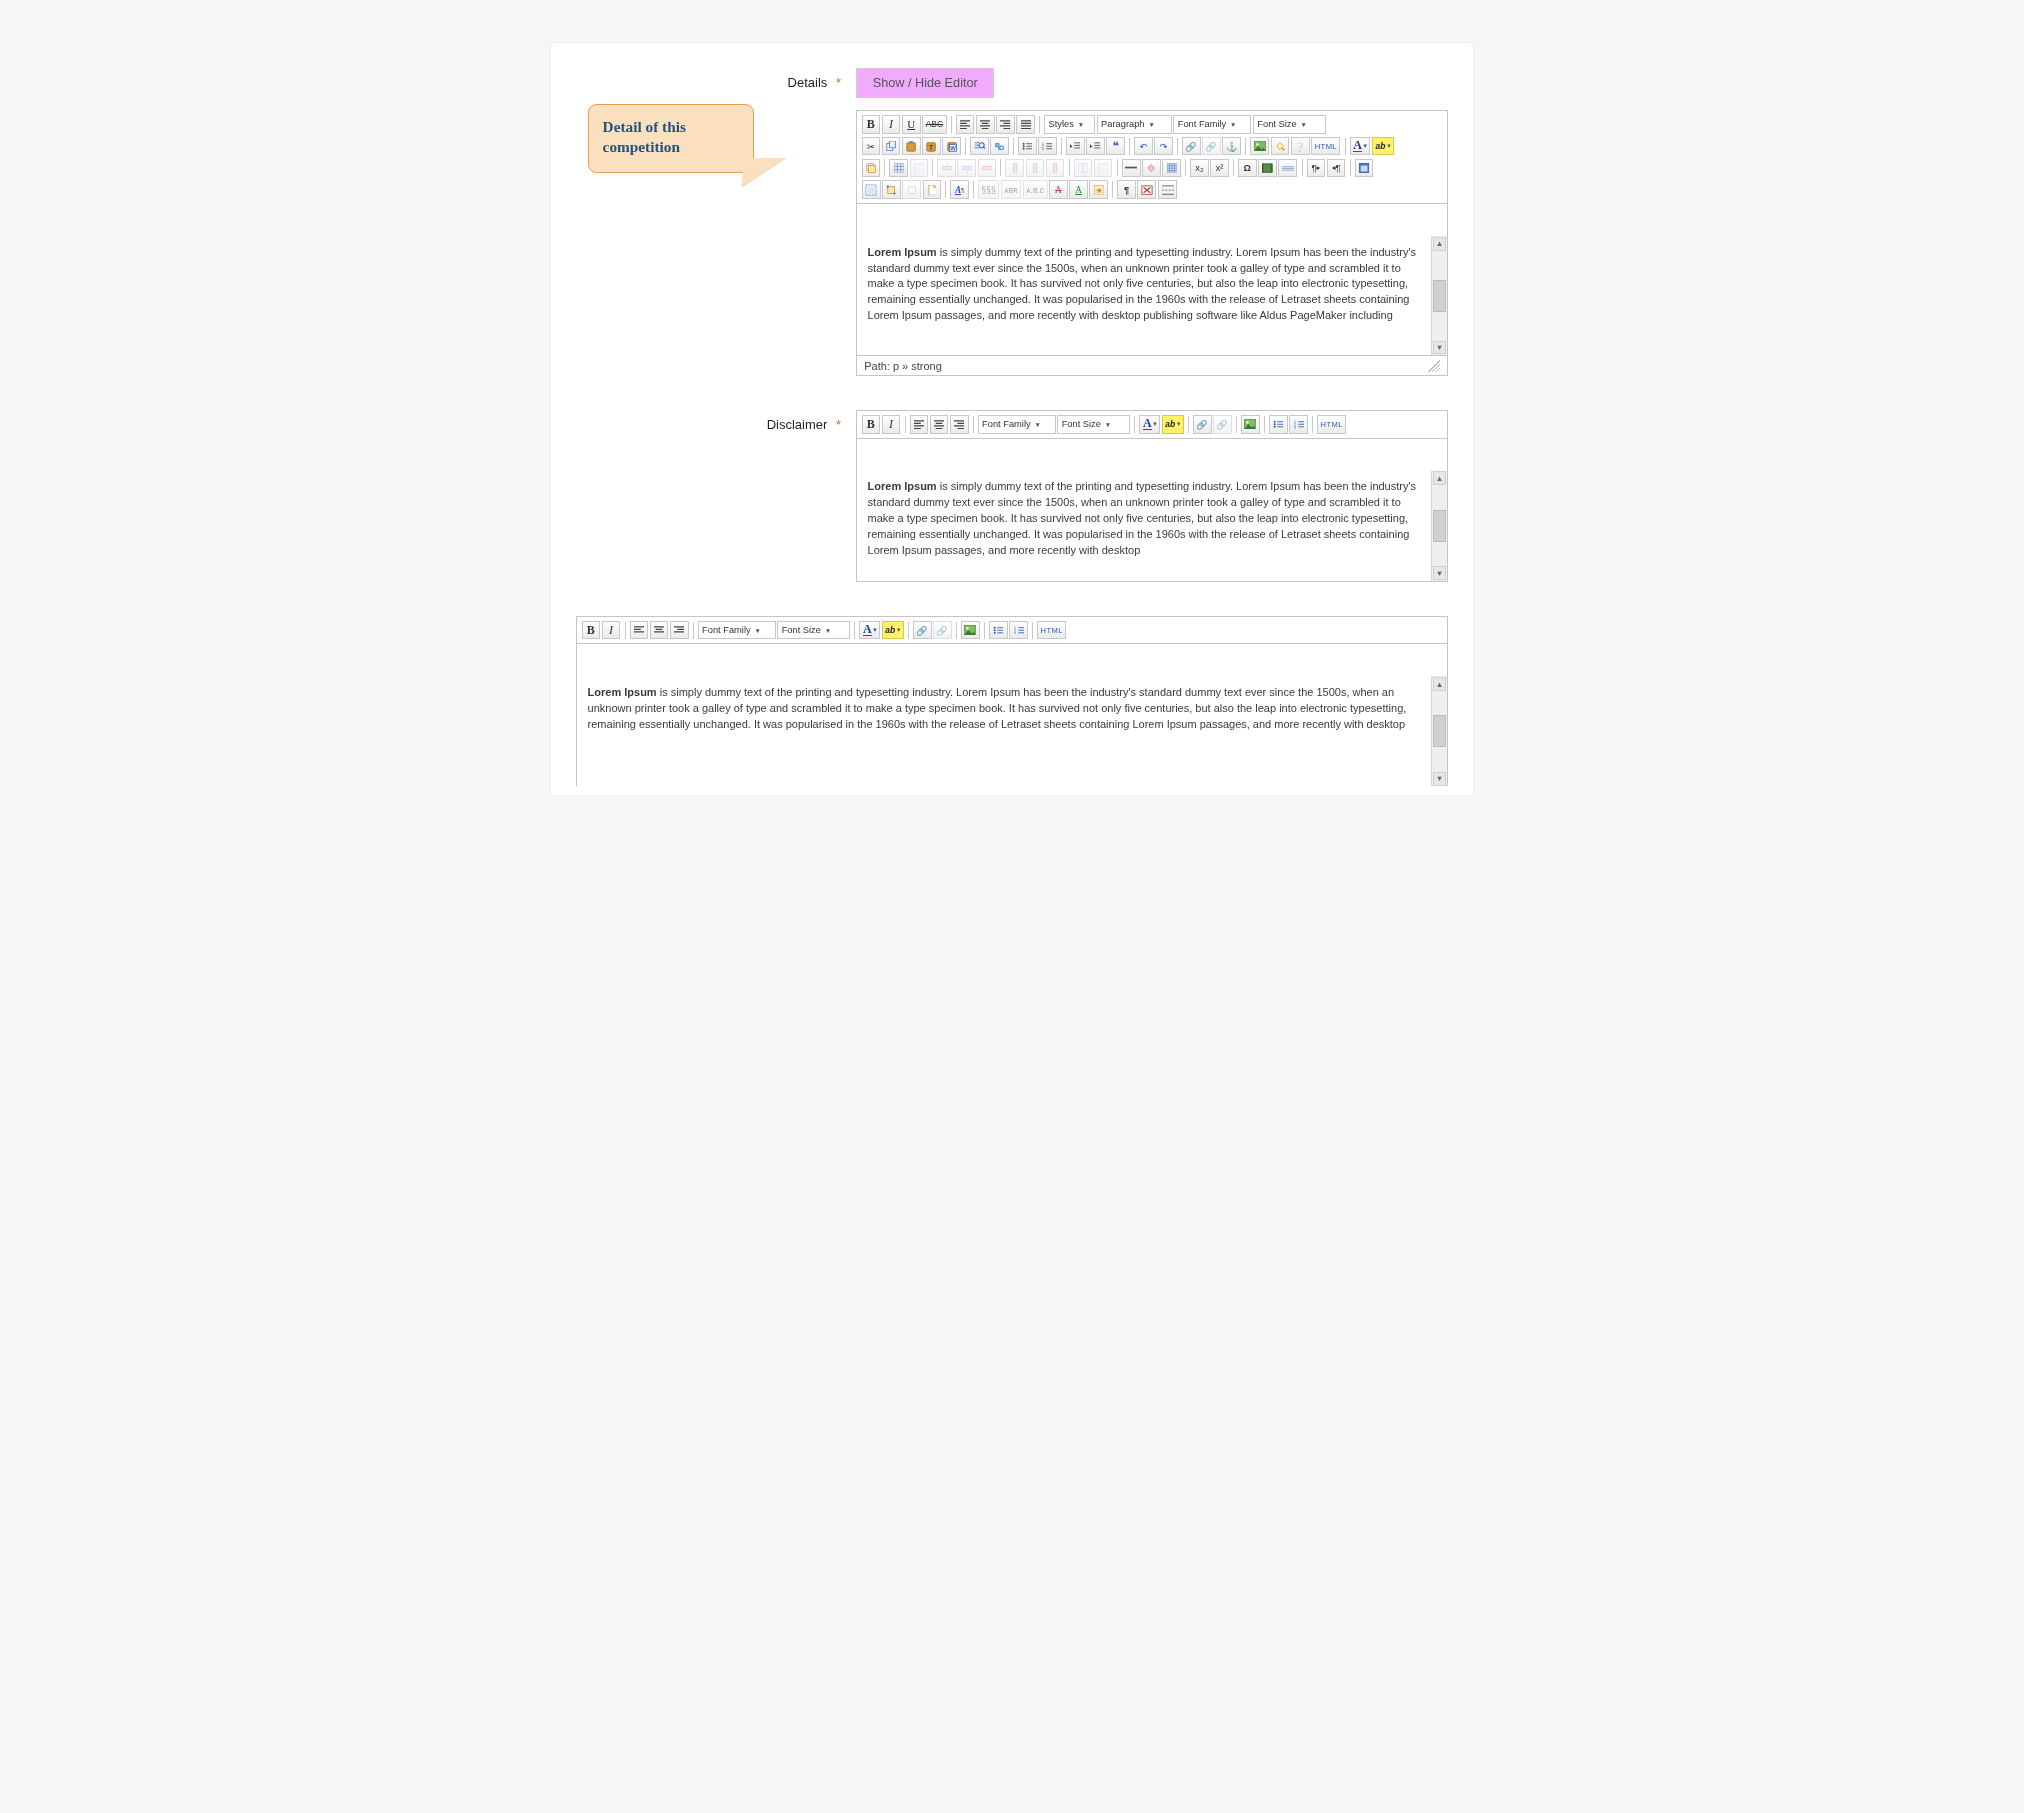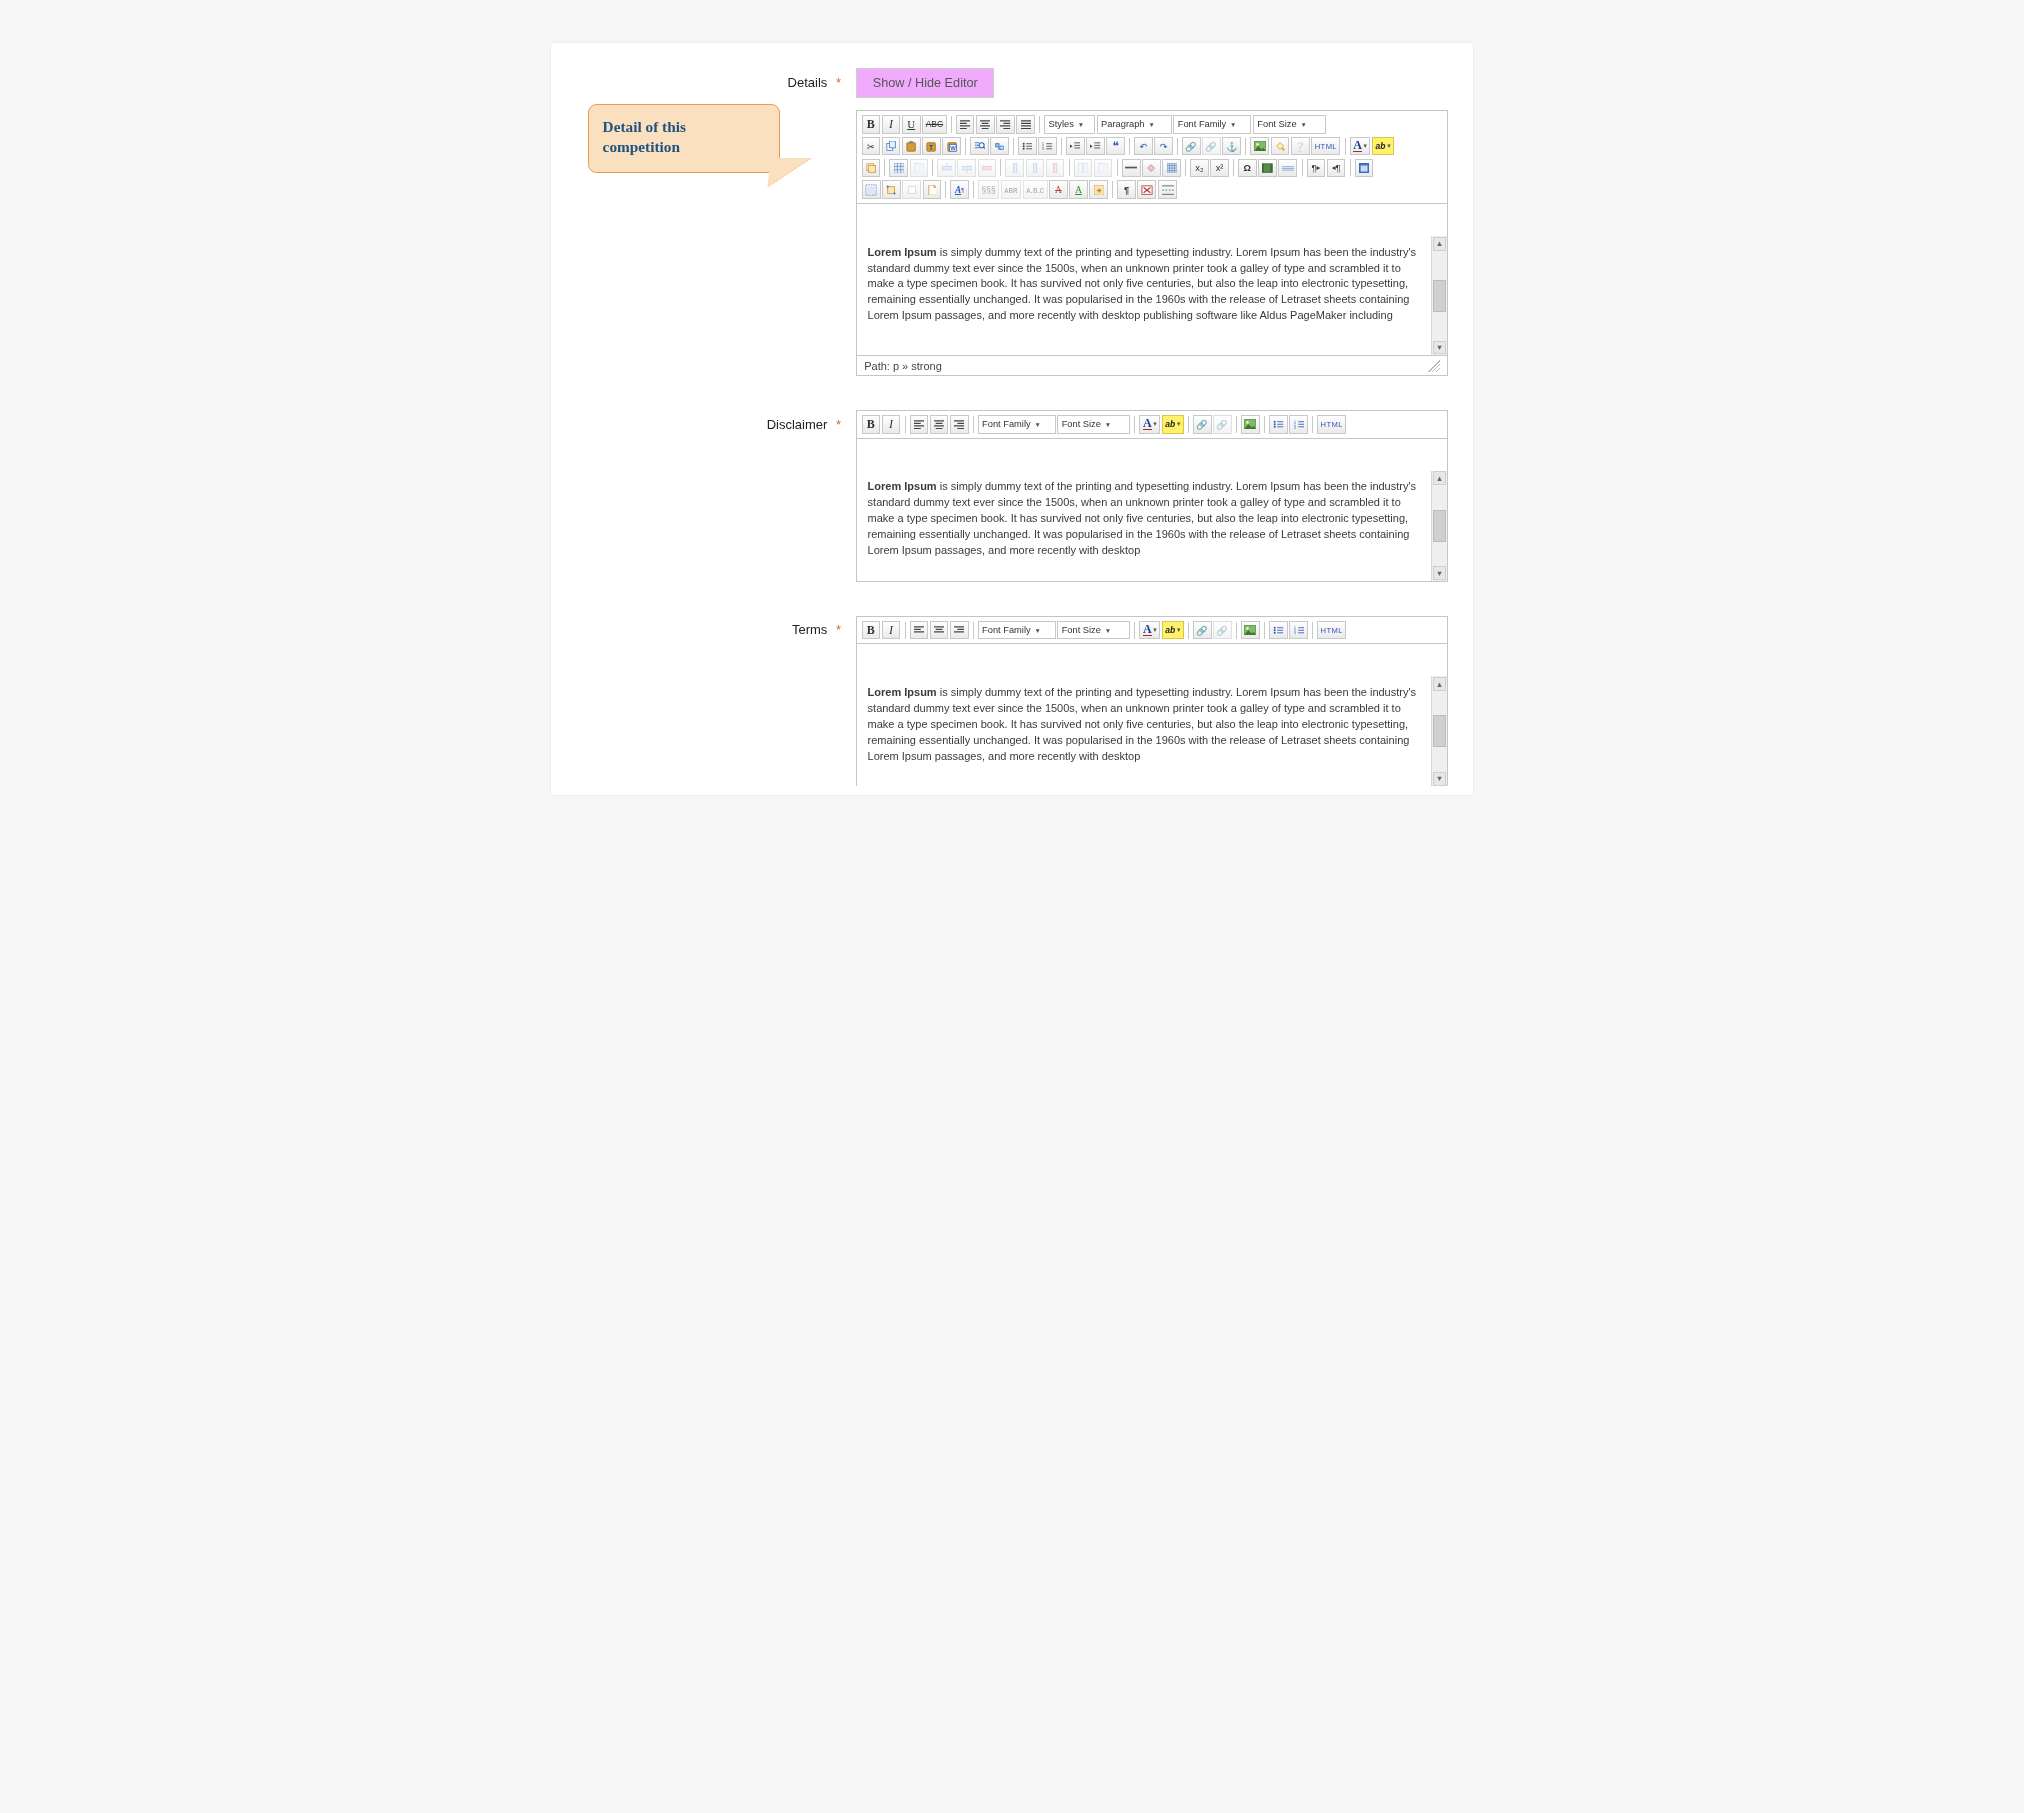--- a/index.html
+++ b/index.html
@@ -106,21 +106,21 @@
     display:flex; justify-content:space-between; align-items:center;gap:43px;
   }
   .resize {
     width:12px; height:12px;
     background:
       linear-gradient(135deg, transparent 50%, #bbb 50%, #bbb 55%, transparent 55%, transparent 65%, #bbb 65%, #bbb 70%, transparent 70%, transparent 80%, #bbb 80%, #bbb 85%, transparent 85%);
   }
   .callout {
     position:absolute;
     left:37px; top:61px;
-    width:192px;
+    width:166px;
     background:#fbe0c0;
     border:0.8px solid #e89a4e;
     border-radius:8.5px;
     padding:12px 13.6px 15.3px 13.6px;
     color:#1f537f;
     font-family: Georgia, 'Times New Roman', serif;
     font-size:15.3px;
     font-weight:bold;
     line-height:1.3;
   }
@@ -597,24 +597,20 @@
             <div class="scroll-thumb"></div>
             <div class="scroll-track"></div>
             <div class="scroll-arrow">▼</div>
           </div>
         </div>
       </div>
     </div>
   </div>
 
   <div class="row tight">
-    <div class="labelcol">
-      <span>Terms</span>
-      <span class="req">*</span>
-    </div>
     <div class="fieldcol">
       <div class="editor" style="margin-top:0;border-bottom:none;">
         <div class="toolbar">
           <div class="toolbar-row">
             <span class="tbtn bold">B</span>
             <span class="tbtn italic">I</span>
             <span class="sep"></span>
             <span class="tbtn">
                 <svg width="10.2" height="8.5" viewBox="0 0 12 10">
                   <path d="M0 1h12M0 4h8M0 7h12M0 10h8" stroke="#444" stroke-width="1.4"></path>

